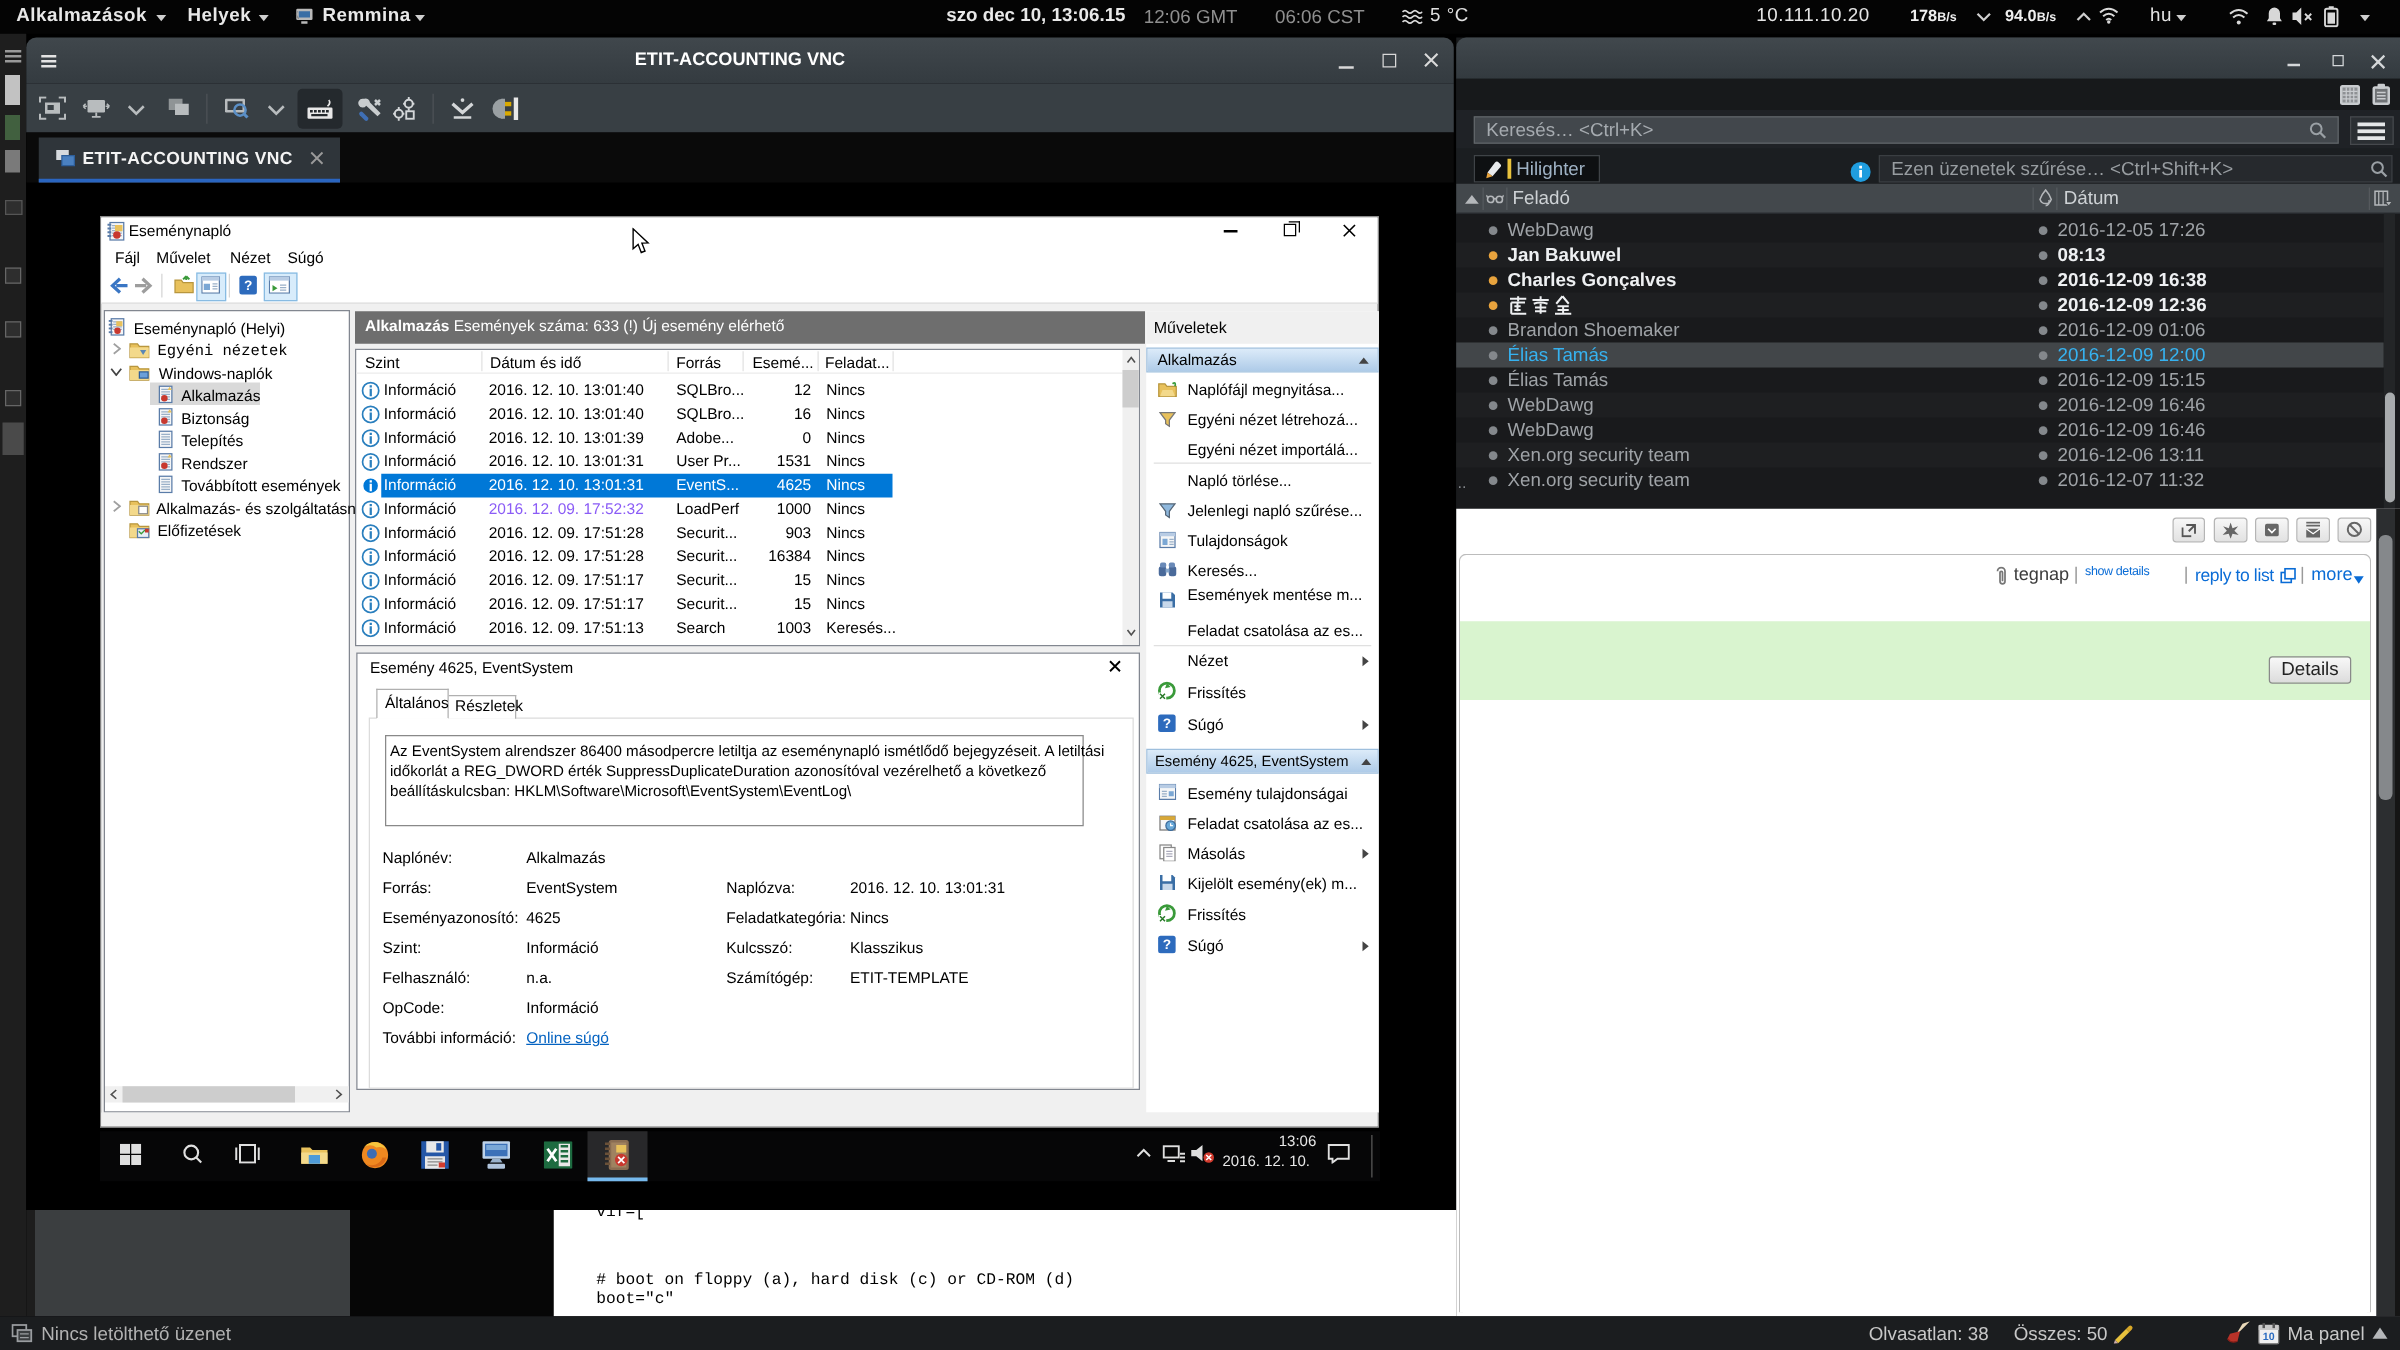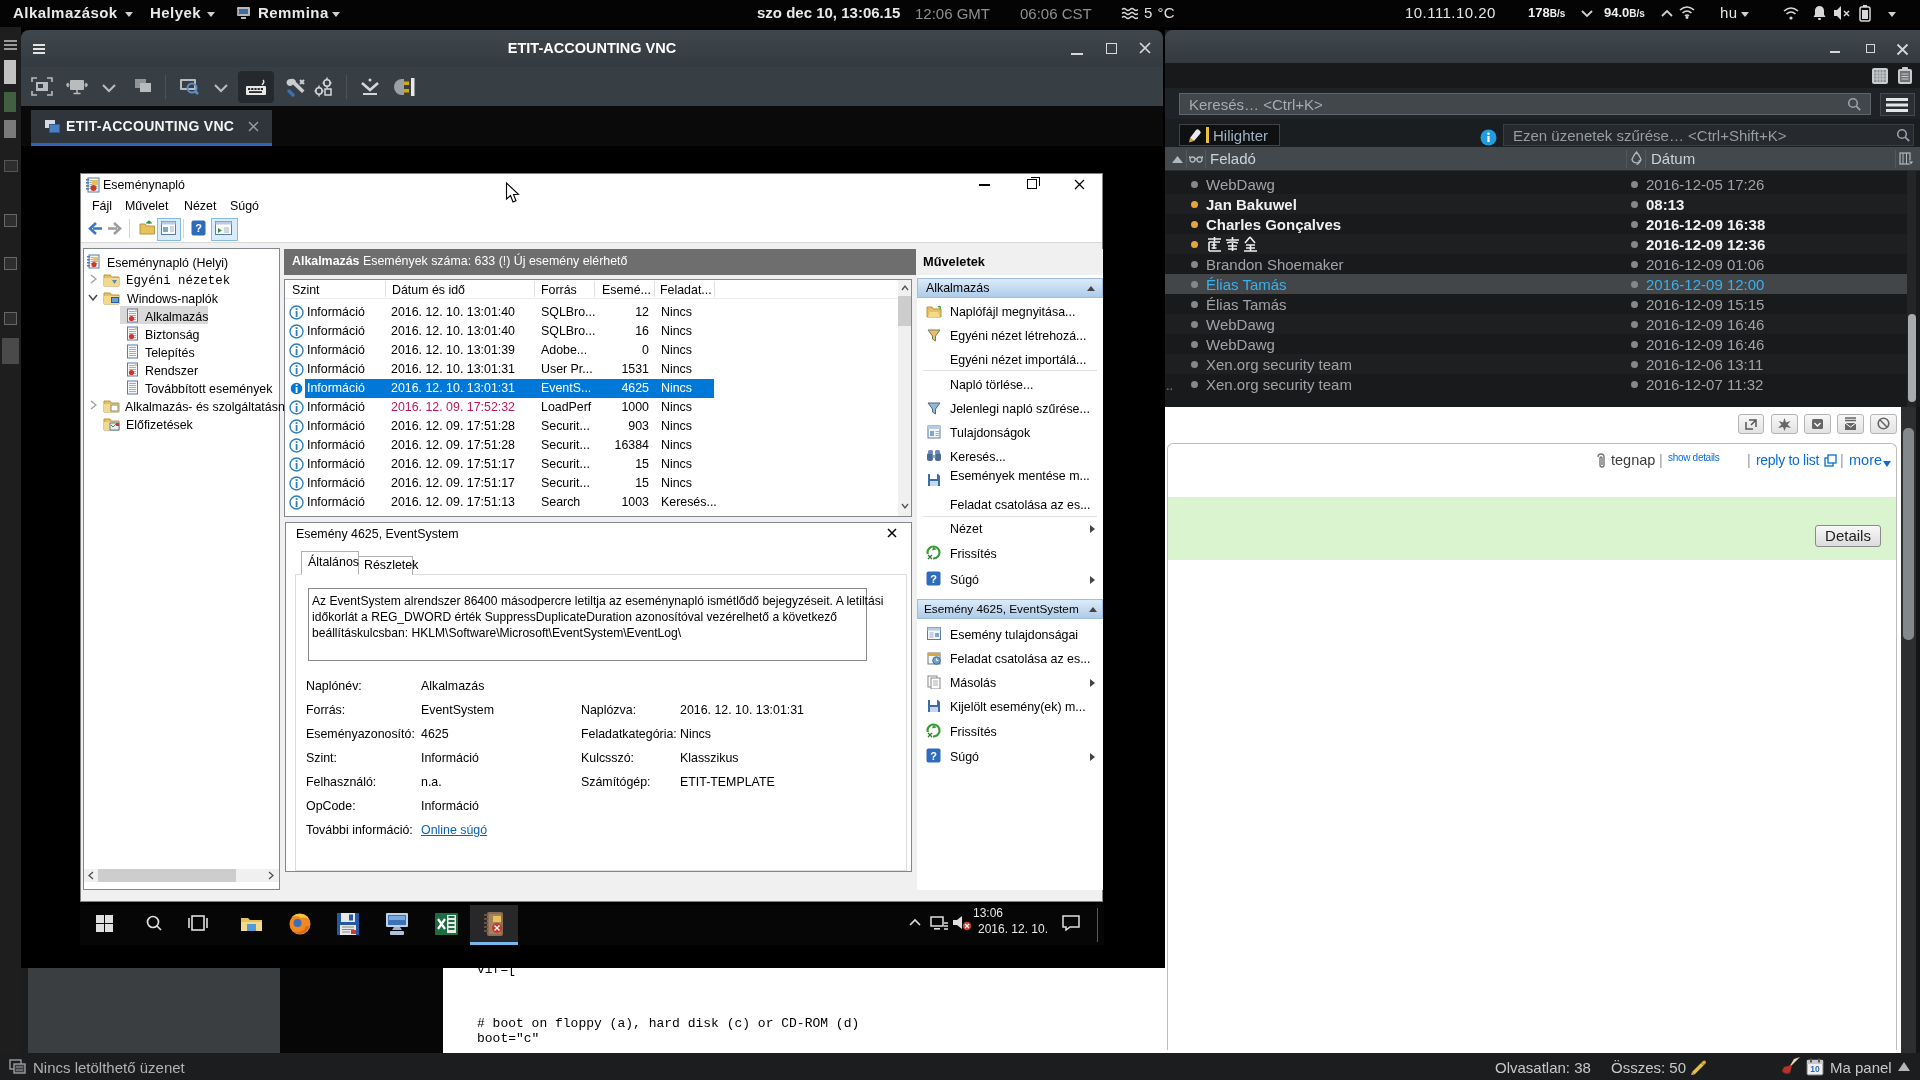--- a/index.html
+++ b/index.html
@@ -251,21 +251,21 @@
 <svg class="a" style="left:929px;top:915px;" width="20" height="16" viewBox="0 0 20 16">
       <rect x="2" y="2" width="12" height="9" fill="none" stroke="#dfdfdf" stroke-width="1.5"></rect>
       <rect x="5" y="13" width="6" height="1.6" fill="#dfdfdf"></rect>
       <path d="M15 8 h4 M15 11 h4 M15 14 h4" stroke="#dfdfdf" stroke-width="1.5"></path>
     </svg>
 <svg class="a" style="left:952px;top:914px;" width="20" height="17" viewBox="0 0 20 17">
       <path d="M1 6 h4 l5 -4 v13 l-5 -4 h-4 z" fill="#dfdfdf"></path>
       <circle cx="15" cy="12" r="4.2" fill="#d23b2e"></circle>
       <path d="M13 10 l4 4 M17 10 l-4 4" stroke="#fff" stroke-width="1.2"></path>
     </svg>
-<div class="a" style="left:973px;top:906px;width:80px;text-align:left;font-size:12px;color:#e8e8e8;">13:06</div>
+<div class="a" style="left:973px;top:906px;width:80px;text-align:right;font-size:12px;color:#e8e8e8;">13:06</div>
 <div class="a" style="left:973px;top:922px;width:80px;text-align:center;font-size:12px;color:#e8e8e8;">2016. 12. 10.</div>
 <svg class="a" style="left:1061px;top:914px;" width="20" height="17" viewBox="0 0 20 17">
       <path d="M2 2 h16 v11 h-9 l-4 3 v-3 h-3 z" fill="none" stroke="#dfdfdf" stroke-width="1.5"></path>
     </svg>
 <div class="a" style="left:1097px;top:908px;width:1px;height:34px;background:#5a5a5a;"></div>
 
 <div class="a" id="ev" style="left:80px;top:173px;width:1023px;height:729px;background:#f0f0f0;border:1px solid #7f7f7f;box-sizing:border-box;font-size:12.4px;color:#000;">
 
  <div class="a" style="left:0;top:0;width:1021px;height:22px;background:#fff;"></div>
  <svg class="a" style="left:4px;top:3px;" width="15" height="16" viewBox="0 0 15 16">
@@ -498,21 +498,21 @@
 <div class="a" style="left:310px;top:207px;color:#fff;">2016. 12. 10. 13:01:31</div>
 <div class="a" style="left:460px;top:207px;color:#fff;">EventS...</div>
 <div class="a" style="left:508px;top:207px;width:60px;text-align:right;color:#fff;">4625</div>
 <div class="a" style="left:580px;top:207px;color:#fff;">Nincs</div>
 <svg class="a" style="left:208px;top:226px;" width="15" height="15" viewBox="0 0 15 15">
         <circle cx="7.5" cy="7.5" r="6.5" fill="#fff" stroke="#2a7fbe" stroke-width="1.4"></circle>
         <rect x="6.7" y="3.2" width="1.8" height="1.8" fill="#2a7fbe"></rect>
         <rect x="6.7" y="6" width="1.8" height="6" fill="#2a7fbe"></rect>
       </svg>
 <div class="a" style="left:226px;top:226px;color:#000;">Információ</div>
-<div class="a" style="left:310px;top:226px;color:#be185d;">2016. 12. 09. 17:52:32</div>
+<div class="a" style="left:310px;top:226px;color:#8b5cf6;">2016. 12. 09. 17:52:32</div>
 <div class="a" style="left:460px;top:226px;color:#000;">LoadPerf</div>
 <div class="a" style="left:508px;top:226px;width:60px;text-align:right;color:#000;">1000</div>
 <div class="a" style="left:580px;top:226px;color:#000;">Nincs</div>
 <svg class="a" style="left:208px;top:245px;" width="15" height="15" viewBox="0 0 15 15">
         <circle cx="7.5" cy="7.5" r="6.5" fill="#fff" stroke="#2a7fbe" stroke-width="1.4"></circle>
         <rect x="6.7" y="3.2" width="1.8" height="1.8" fill="#2a7fbe"></rect>
         <rect x="6.7" y="6" width="1.8" height="6" fill="#2a7fbe"></rect>
       </svg>
 <div class="a" style="left:226px;top:245px;color:#000;">Információ</div>
 <div class="a" style="left:310px;top:245px;color:#000;">2016. 12. 09. 17:51:28</div>
@@ -600,21 +600,21 @@
       <div class="a" style="left:340px;top:601px;">n.a.</div>
       <div class="a" style="left:500px;top:601px;">Számítógép:</div>
       <div class="a" style="left:599px;top:601px;">ETIT-TEMPLATE</div>
  <div class="a" style="left:225px;top:625px;">OpCode:</div>
       <div class="a" style="left:340px;top:625px;">Információ</div>
  <div class="a" style="left:225px;top:649px;">További információ:</div>
       <div class="a" style="left:340px;top:649px;color:#0563c1;text-decoration:underline;">Online súgó</div>
 
  <div class="a" style="left:836px;top:75px;width:186px;height:641px;background:#fff;"></div>
  <div class="a" style="left:836px;top:75px;width:186px;height:26px;background:#f0f0f0;"></div>
- <div class="a" style="left:842px;top:80px;font-weight:bold;font-size:12.8px;">Műveletek</div>
+ <div class="a" style="left:842px;top:80px;font-weight:normal;font-size:12.8px;">Műveletek</div>
  <div class="a" style="left:836px;top:104px;width:186px;height:20px;background:linear-gradient(#dcebf9,#aecbe8);border:1px solid #9ebfdd;box-sizing:border-box;"></div>
  <div class="a" style="left:845px;top:107px;">Alkalmazás</div>
  <svg class="a" style="left:1005px;top:111px;" width="10" height="7" viewBox="0 0 10 7">
         <path d="M1 6 L5 1 L9 6z" fill="#444"></path>
       </svg>
  <svg class="a" style="left:845px;top:130px;" width="16" height="14" viewBox="0 0 16 14">
         <path d="M1 3 h5 l1.5 2 h7.5 v8 h-14z" fill="#e8c15c" stroke="#b8963e"></path>
         <path d="M4 8 h8 l2 5 h-12z" fill="#f3d98b"></path>
         <path d="M12 3 q3 -2 2 2" stroke="#3a9a3a" fill="none" stroke-width="1.4"></path>
       </svg>

